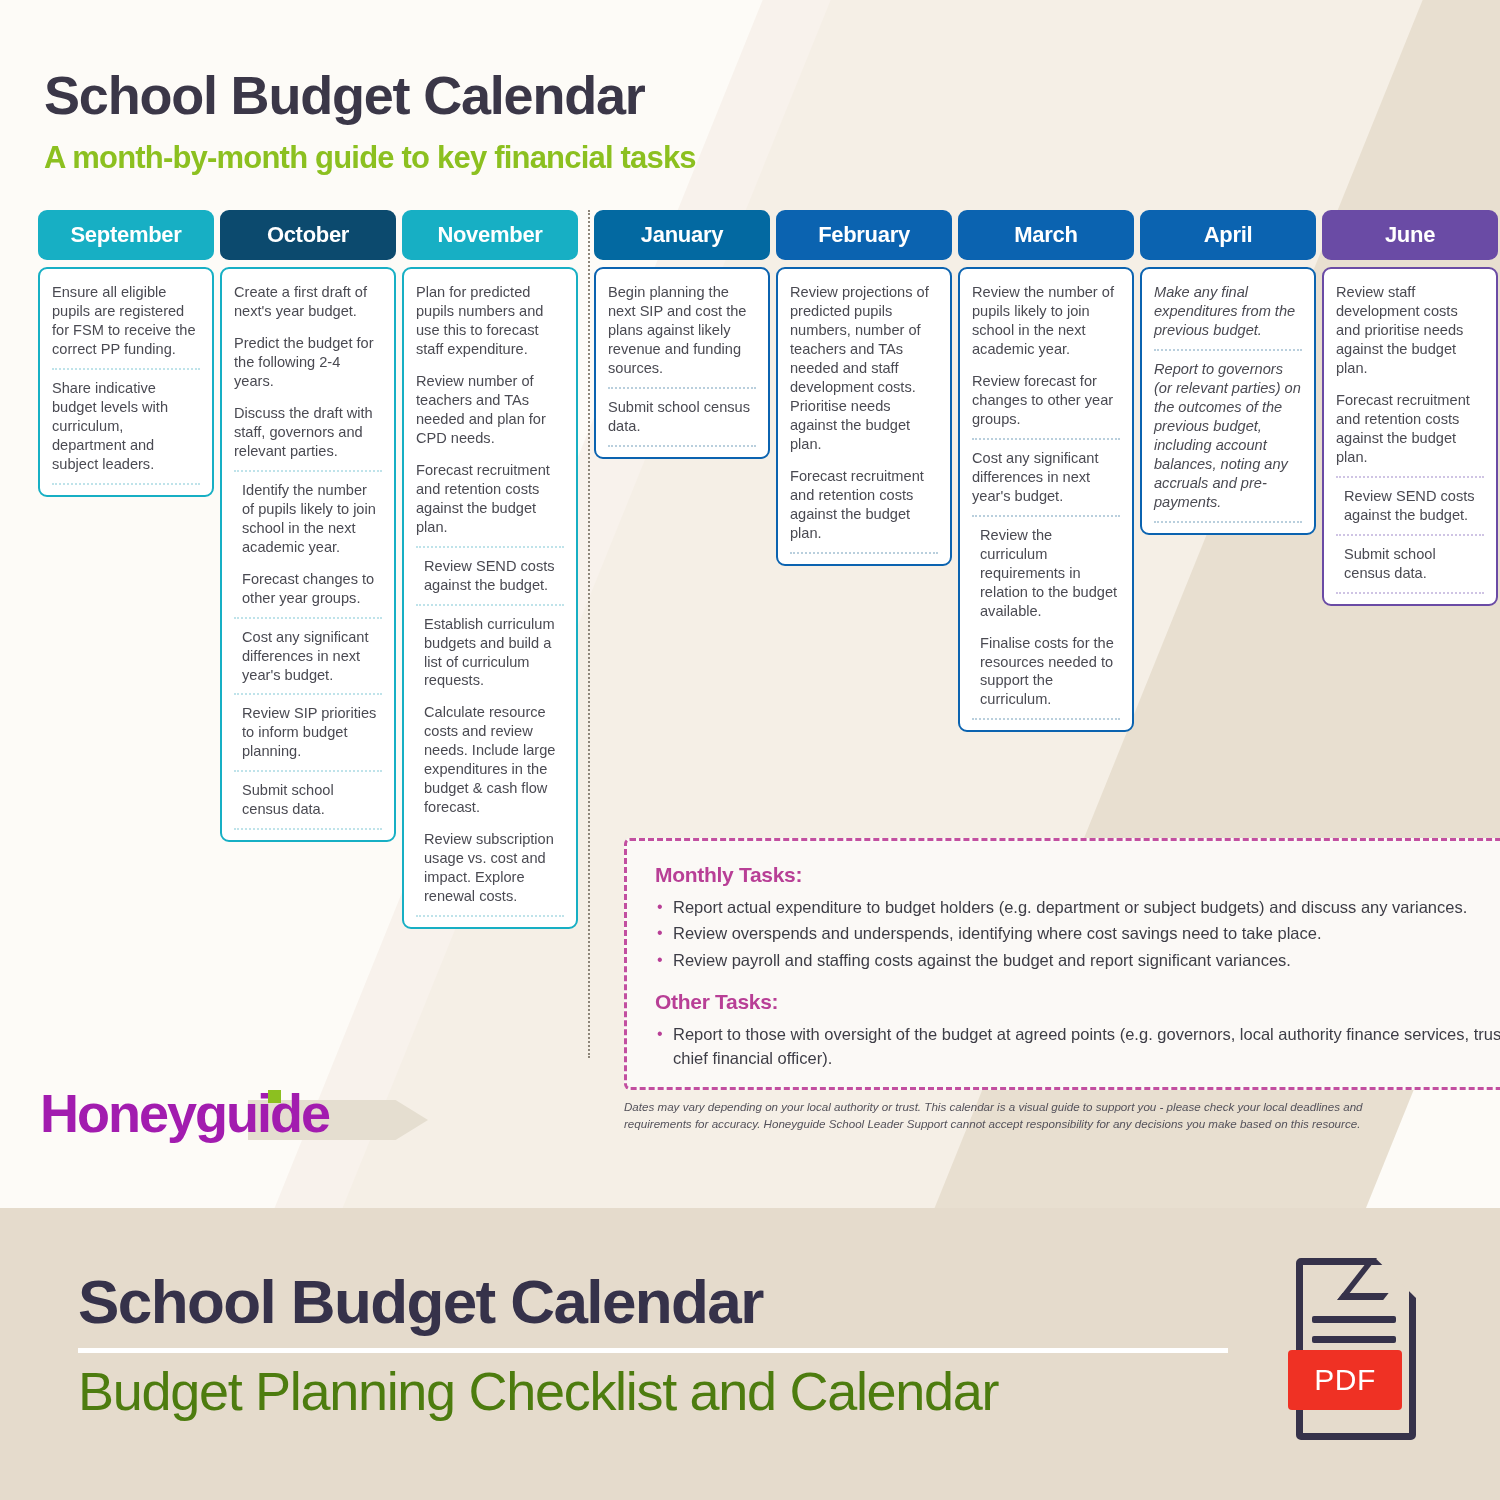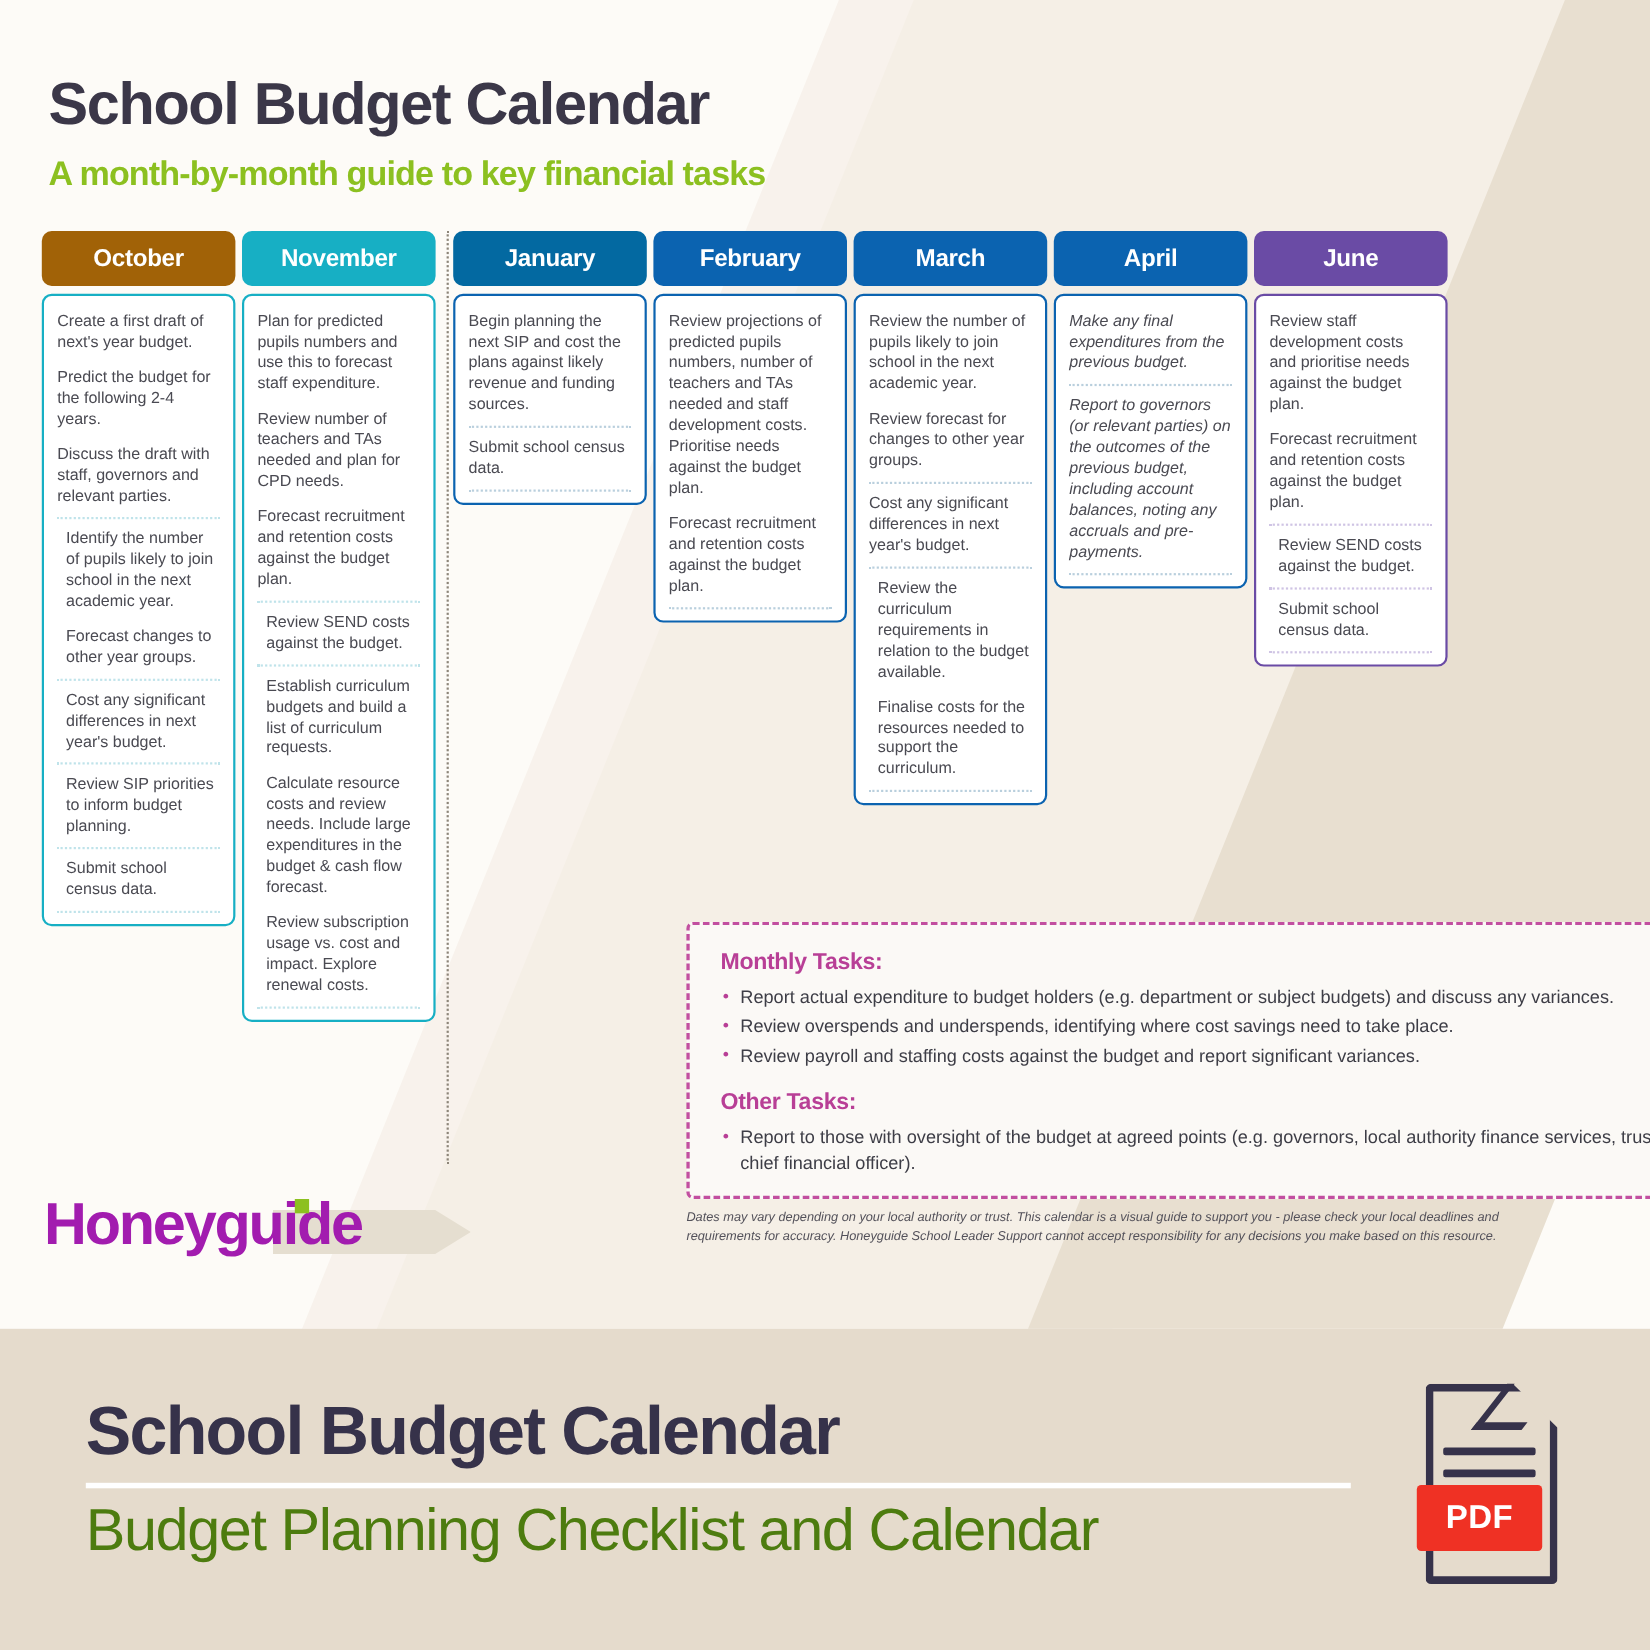--- a/index.html
+++ b/index.html
@@ -165,40 +165,47 @@
   #pdf-icon .ln {
     position: absolute; left: 24px; height: 7px; background: #36324a; border-radius: 2px;
   }
   #pdf-icon .ln1 { top: 58px;  width: 84px; }
   #pdf-icon .ln2 { top: 78px;  width: 84px; }
   #pdf-icon .ln3 { top: 98px;  width: 60px; }
   #pdf-icon .badge {
     position: absolute; left: 0px; top: 92px; width: 114px; height: 60px;
     background: #ef3124; border-radius: 4px;
     display: flex; align-items: center; justify-content: center;
-    color: #ffffff; font-size: 30px; font-weight: bold; letter-spacing: 0.5px;
+    color: #ffffff; font-size: 30px; font-weight: normal; letter-spacing: 0.5px;
   }
 </style>
 </head>
 <body>
 
 <div id="root">
 
   <div id="poster">
     <div class="band b2"></div>
     <div class="band b1"></div>
     <div class="band b3"></div>
 
     <div id="poster-inner">
       <div class="main-title">School Budget Calendar</div>
       <div class="sub-title">A month-by-month guide to key financial tasks</div>
 
       <div id="calendar">
           <div class="month-col">
-            <div class="month-head" style="background: #a16207;">October</div>
+            <div class="month-head" style="background: rgb(23, 175, 196);">September</div>
+            <div class="month-body" style="border-color: rgb(23, 175, 196);">
+              <div class="task sep" style="border-bottom-color: rgb(191, 227, 234);">Ensure all eligible pupils are registered for FSM to receive the correct PP funding.</div>
+              <div class="task sep" style="border-bottom-color: rgb(191, 227, 234);">Share indicative budget levels with curriculum, department and subject leaders.</div>
+            </div>
+          </div>
+          <div class="month-col">
+            <div class="month-head" style="background: #0c4a6e;">October</div>
             <div class="month-body" style="border-color: rgb(23, 175, 196);">
               <div class="task nosep">Create a first draft of next's year budget.</div>
               <div class="task nosep">Predict the budget for the following 2-4 years.</div>
               <div class="task sep" style="border-bottom-color: rgb(191, 227, 234);">Discuss the draft with staff, governors and relevant parties.</div>
               <div class="task nosep indent">Identify the number of pupils likely to join school in the next academic year.</div>
               <div class="task sep indent" style="border-bottom-color: rgb(191, 227, 234);">Forecast changes to other year groups.</div>
               <div class="task sep indent" style="border-bottom-color: rgb(191, 227, 234);">Cost any significant differences in next year's budget.</div>
               <div class="task sep indent" style="border-bottom-color: rgb(191, 227, 234);">Review SIP priorities to inform budget planning.</div>
               <div class="task sep indent" style="border-bottom-color: rgb(191, 227, 234);">Submit school census data.</div>
             </div>

